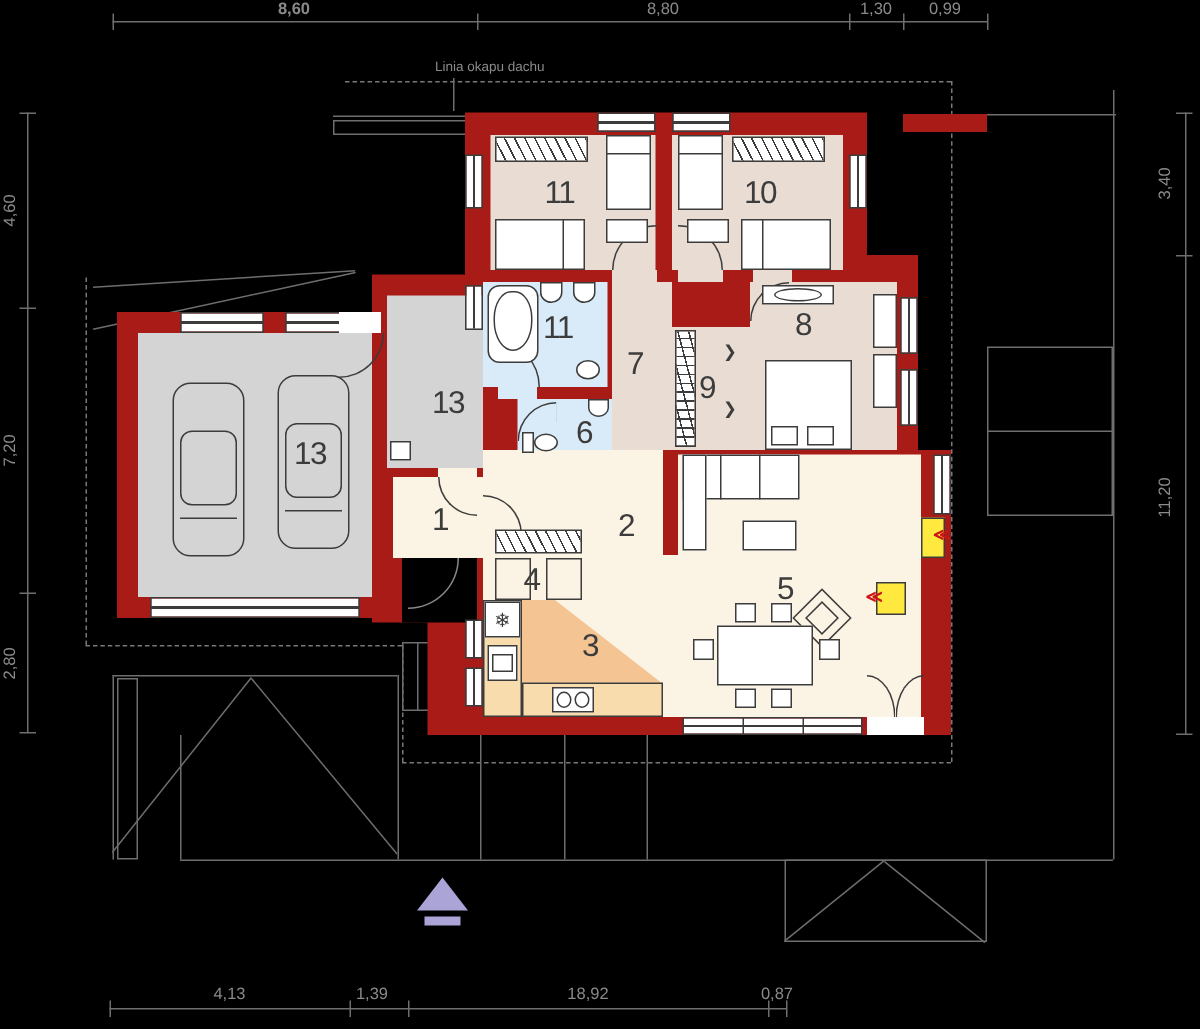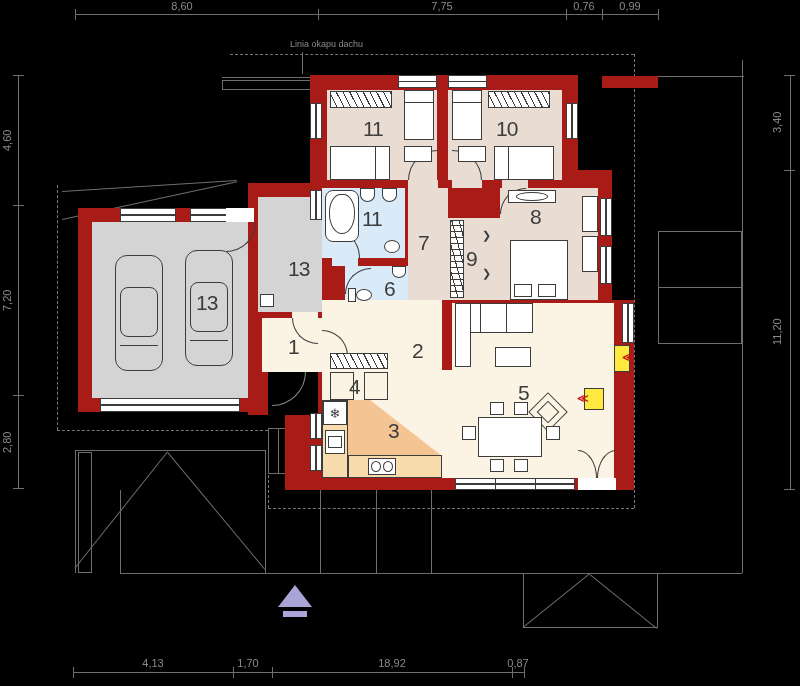--- a/index.html
+++ b/index.html
@@ -91,23 +91,23 @@
   </div>
 
   <div>
 
     <div class="a ln" style="left:75px;top:14px;width:583px;height:1px;"></div>
     <div class="a tk" style="left:75px;top:9px;width:1px;height:11px;"></div>
     <div class="a tk" style="left:318px;top:9px;width:1px;height:11px;"></div>
     <div class="a tk" style="left:566px;top:9px;width:1px;height:11px;"></div>
     <div class="a tk" style="left:602px;top:9px;width:1px;height:11px;"></div>
     <div class="a tk" style="left:658px;top:9px;width:1px;height:11px;"></div>
-    <div class="dlab" style="left:152px;top:1px;width:60px;">8,60</div>
-    <div class="dlab" style="left:412px;top:1px;width:60px;">7,75</div>
-    <div class="dlab" style="left:562px;top:1px;width:44px;">0,76</div>
+    <div class="dlab" style="left:166px;top:1px;width:60px;font-weight:bold;">8,60</div>
+    <div class="dlab" style="left:412px;top:1px;width:60px;">8,80</div>
+    <div class="dlab" style="left:562px;top:1px;width:44px;">1,30</div>
     <div class="dlab" style="left:608px;top:1px;width:44px;">0,99</div>
 
     <div class="a ln" style="left:18px;top:75px;width:1px;height:413px;"></div>
     <div class="a tk" style="left:13px;top:75px;width:11px;height:1px;"></div>
     <div class="a tk" style="left:13px;top:205px;width:11px;height:1px;"></div>
     <div class="a tk" style="left:13px;top:395px;width:11px;height:1px;"></div>
     <div class="a tk" style="left:13px;top:488px;width:11px;height:1px;"></div>
     <div class="dlab vlab" style="left:2px;top:110px;height:60px;">4,60</div>
     <div class="dlab vlab" style="left:2px;top:270px;height:60px;">7,20</div>
     <div class="dlab vlab" style="left:2px;top:412px;height:60px;">2,80</div>
@@ -119,21 +119,21 @@
     <div class="dlab vlab" style="left:772px;top:92px;height:60px;">3,40</div>
     <div class="dlab vlab" style="left:772px;top:300px;height:64px;">11,20</div>
 
     <div class="a ln" style="left:73px;top:672px;width:451px;height:1px;"></div>
     <div class="a tk" style="left:73px;top:667px;width:1px;height:11px;"></div>
     <div class="a tk" style="left:233px;top:667px;width:1px;height:11px;"></div>
     <div class="a tk" style="left:272px;top:667px;width:1px;height:11px;"></div>
     <div class="a tk" style="left:512px;top:667px;width:1px;height:11px;"></div>
     <div class="a tk" style="left:524px;top:667px;width:1px;height:11px;"></div>
     <div class="dlab" style="left:123px;top:658px;width:60px;">4,13</div>
-    <div class="dlab" style="left:226px;top:658px;width:44px;">1,70</div>
+    <div class="dlab" style="left:226px;top:658px;width:44px;">1,39</div>
     <div class="dlab" style="left:362px;top:658px;width:60px;">18,92</div>
     <div class="dlab" style="left:496px;top:658px;width:44px;">0,87</div>
 
     <div class="dlab" style="left:290px;top:40px;width:96px;font-size:9px;text-align:left;">Linia okapu dachu</div>
   </div>
 
   <div>
     <div class="a wall" style="left:78px;top:208px;width:184px;height:204px;"></div>
     <div class="a wall" style="left:248px;top:183px;width:84px;height:232px;"></div>
     <div class="a wall" style="left:310px;top:75px;width:268px;height:113px;"></div>

